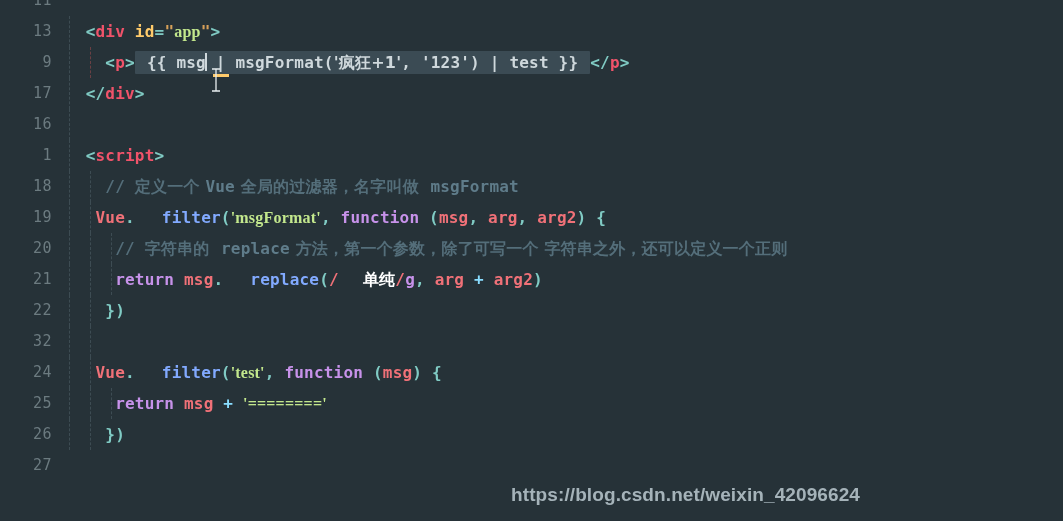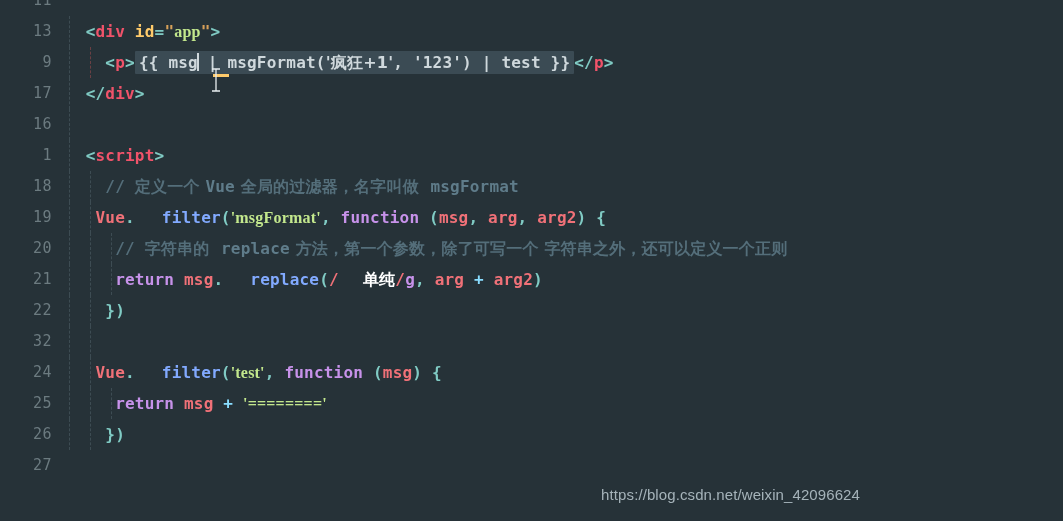--- a/index.html
+++ b/index.html
@@ -76,21 +76,21 @@
   .cmt-code { color: #5f7c8a; }
   .re-delim { color: #f07178; }
   .re-body  { color: #ffffff; margin-left: 24px; }
   .re-flag  { color: #c792ea; }
   .op       { color: #89ddff; }
 
   
   .sel {
     background: #3b4b54;
     border-radius: 1px;
-    padding: 2px 4px;
+    padding: 2px 12px;
   }
   
   .caret {
     display: inline-block;
     width: 0;
     border-left: 2px solid #cfd8dc;
     height: 18px;
     vertical-align: -3px;
     margin: 0 -1px;
   }
@@ -111,22 +111,22 @@
     width: 11px;
     height: 24px;
     pointer-events: none;
   }
   .watermark {
     position: absolute;
     right: 18px;
     bottom: 11px;
     color: #b0bec5;
     font-family: "Liberation Sans", sans-serif;
-    font-size: 15px;
-    font-weight: normal;
+    font-size: 19px;
+    font-weight: bold;
     letter-spacing: 0.1px;
     opacity: 0.92;
   }
   .cjk { font-family: "DejaVu Sans", "Liberation Sans", sans-serif; }
 </style>
 </head>
 <body>
 
 <div id="editor">
   <div class="code-area">

